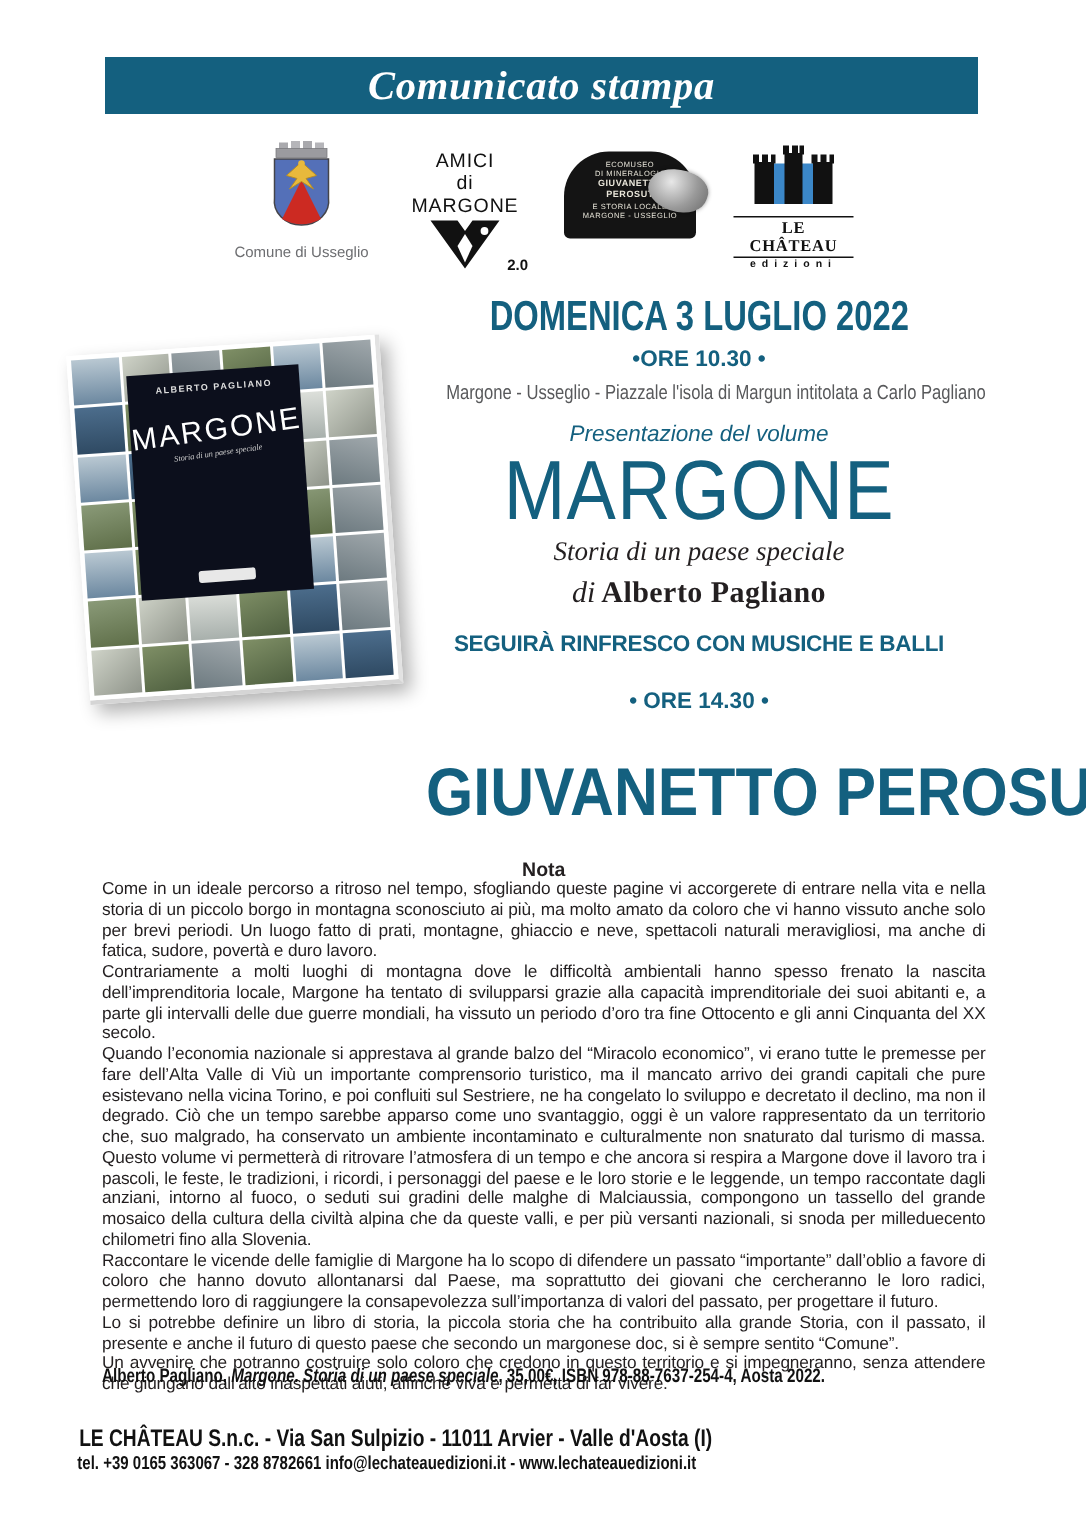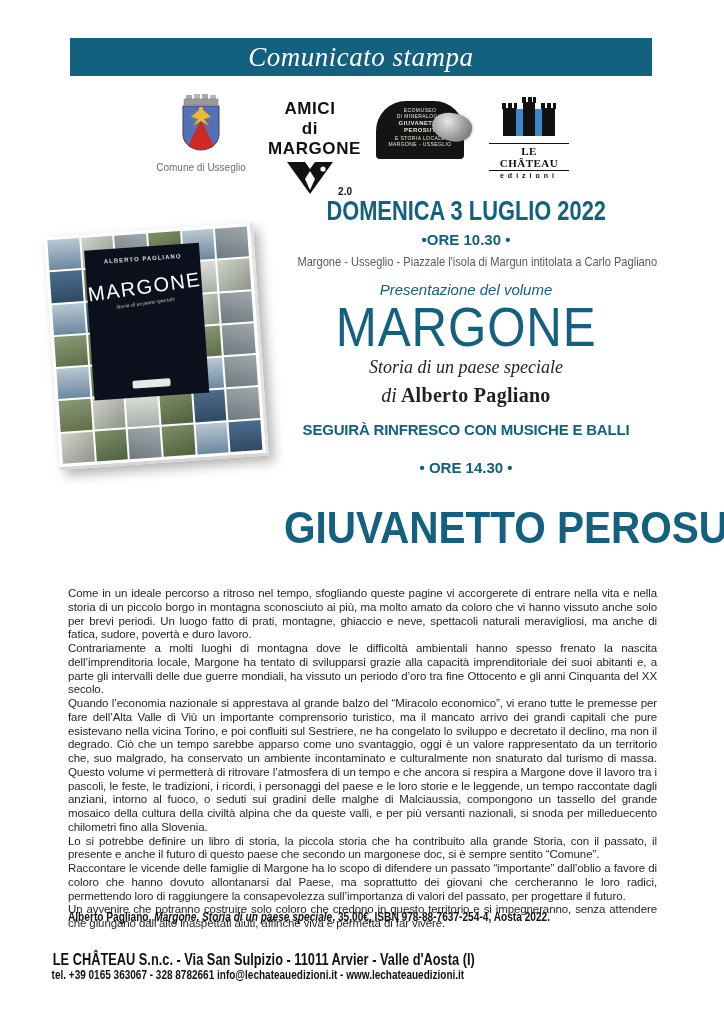--- a/index.html
+++ b/index.html
@@ -4,29 +4,29 @@
 <style>
   :root{ --accent:#14607f; --gray:#58595b; --ink:#231f20; }
   html,body{margin:0;padding:0;background:#fff;}
   .page{position:relative;width:724px;height:1024px;background:#fff;overflow:hidden;
         font-family:"Liberation Sans",sans-serif;color:var(--ink);}
   .cond{display:inline-block;white-space:nowrap;transform-origin:center;}
 
   
   .banner{position:absolute;left:70px;top:38px;width:582px;height:38px;background:var(--accent);
           display:flex;align-items:center;justify-content:center;}
-  .banner span{font-family:"Liberation Serif",serif;font-style:italic;font-weight:normal;
+  .banner span{font-family:"Liberation Serif",serif;font-style:italic;font-weight:bold;
                font-size:27px;color:#fff;letter-spacing:.5px;}
 
   
   .logo{position:absolute;text-align:center;}
   .logo-caption{font-size:10px;color:#6d6e71;margin-top:4px;white-space:nowrap;}
   .logo-comune{left:152px;top:94px;width:98px;}
   .logo-amici{left:268px;top:99px;width:84px;}
-  .amici-l1,.amici-l2{font-size:17px;font-weight:bold;letter-spacing:.6px;color:#111;}
+  .amici-l1,.amici-l2{font-size:13px;font-weight:normal;letter-spacing:.6px;color:#111;}
   .amici-wrap{position:relative;display:inline-block;margin-top:2px;}
   .amici-ver{position:absolute;right:-18px;bottom:2px;font-size:10px;font-weight:bold;color:#111;}
   .logo-eco{left:376px;top:101px;width:92px;height:62px;}
   .eco-shape{position:relative;width:88px;height:58px;background:#141414;
              border-radius:30px 30px 4px 4px;overflow:visible;padding-top:6px;box-sizing:border-box;}
   .eco-l{color:#e9e6da;text-align:center;line-height:1.25;letter-spacing:.4px;}
   .e-sm{font-size:5px;} .e-md{font-size:6px;font-weight:bold;}
   .eco-bird{position:absolute;right:-8px;top:12px;width:40px;height:28px;border-radius:60% 45% 55% 50%;
             background:radial-gradient(circle at 35% 35%,#e8e8e8,#9a9a9a 55%,#6a6a6a);
             transform:rotate(18deg);box-shadow:0 0 3px rgba(0,0,0,.4);}
@@ -234,26 +234,27 @@
   <div class="ev ev-subtitle">Storia di un paese speciale</div>
   <div class="ev ev-author">
     <i>di</i><b>Alberto Pagliano</b>
   </div>
   <div class="ev ev-refresh">SEGUIRÀ RINFRESCO CON MUSICHE E BALLI</div>
   <div class="ev ev-time ev-time2">• ORE 14.30 •</div>
   <div class="ev ev-inaug-title">
     <span class="cond">GIUVANETTO PEROSUT</span>
   </div>
 
+  <div class="nota-heading">Nota</div>
   <div class="nota-body">
     <p>Come in un ideale percorso a ritroso nel tempo, sfogliando queste pagine vi accorgerete di entrare nella vita e nella storia di un piccolo borgo in montagna sconosciuto ai più, ma molto amato da coloro che vi hanno vissuto anche solo per brevi periodi. Un luogo fatto di prati, montagne, ghiaccio e neve, spettacoli naturali meravigliosi, ma anche di fatica, sudore, povertà e duro lavoro.</p>
     <p>Contrariamente a molti luoghi di montagna dove le difficoltà ambientali hanno spesso frenato la nascita dell’imprenditoria locale, Margone ha tentato di svilupparsi grazie alla capacità imprenditoriale dei suoi abitanti e, a parte gli intervalli delle due guerre mondiali, ha vissuto un periodo d’oro tra fine Ottocento e gli anni Cinquanta del XX secolo.</p>
     <p>Quando l’economia nazionale si apprestava al grande balzo del “Miracolo economico”, vi erano tutte le premesse per fare dell’Alta Valle di Viù un importante comprensorio turistico, ma il mancato arrivo dei grandi capitali che pure esistevano nella vicina Torino, e poi confluiti sul Sestriere, ne ha congelato lo sviluppo e decretato il declino, ma non il degrado. Ciò che un tempo sarebbe apparso come uno svantaggio, oggi è un valore rappresentato da un territorio che, suo malgrado, ha conservato un ambiente incontaminato e culturalmente non snaturato dal turismo di massa. Questo volume vi permetterà di ritrovare l’atmosfera di un tempo e che ancora si respira a Margone dove il lavoro tra i pascoli, le feste, le tradizioni, i ricordi, i personaggi del paese e le loro storie e le leggende, un tempo raccontate dagli anziani, intorno al fuoco, o seduti sui gradini delle malghe di Malciaussia, compongono un tassello del grande mosaico della cultura della civiltà alpina che da queste valli, e per più versanti nazionali, si snoda per milleduecento chilometri fino alla Slovenia.</p>
+    <p>Raccontare le vicende delle famiglie di Margone ha lo scopo di difendere un passato “importante” dall’oblio a favore di coloro che hanno dovuto allontanarsi dal Paese, ma soprattutto dei giovani che cercheranno le loro radici, permettendo loro di raggiungere la consapevolezza sull’importanza di valori del passato, per progettare il futuro.</p>
     <p>Lo si potrebbe definire un libro di storia, la piccola storia che ha contribuito alla grande Storia, con il passato, il presente e anche il futuro di questo paese che secondo un margonese doc, si è sempre sentito “Comune”.</p>
-    <p>Raccontare le vicende delle famiglie di Margone ha lo scopo di difendere un passato “importante” dall’oblio a favore di coloro che hanno dovuto allontanarsi dal Paese, ma soprattutto dei giovani che cercheranno le loro radici, permettendo loro di raggiungere la consapevolezza sull’importanza di valori del passato, per progettare il futuro.</p>
     <p>Un avvenire che potranno costruire solo coloro che credono in questo territorio e si impegneranno, senza attendere che giungano dall’alto inaspettati aiuti, affinché viva e permetta di far vivere.</p>
   </div>
 
   <div class="ft ft-citation">
     <span class="cond"><span>Alberto Pagliano, </span><i>Margone. Storia di un paese speciale</i><span>, 35,00€, ISBN 978-88-7637-254-4, Aosta 2022.</span></span>
   </div>
   <div class="ft ft-publisher">
     <span class="cond">LE CHÂTEAU S.n.c. - Via San Sulpizio - 11011 Arvier - Valle d'Aosta (I)</span>
   </div>
   <div class="ft ft-contact">

